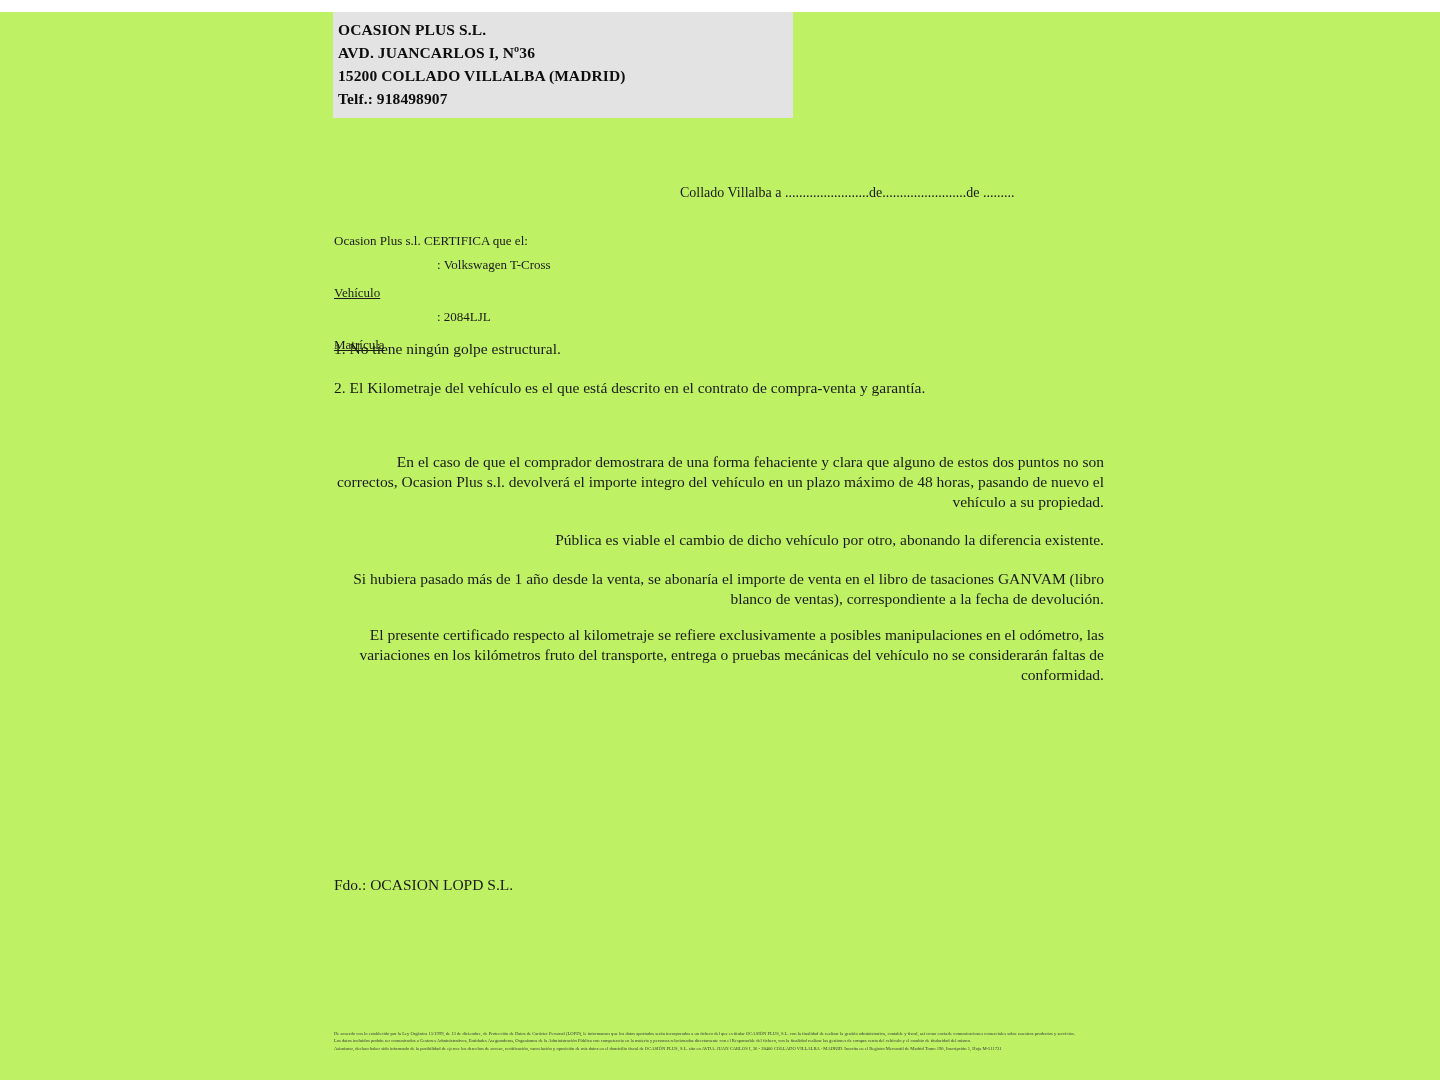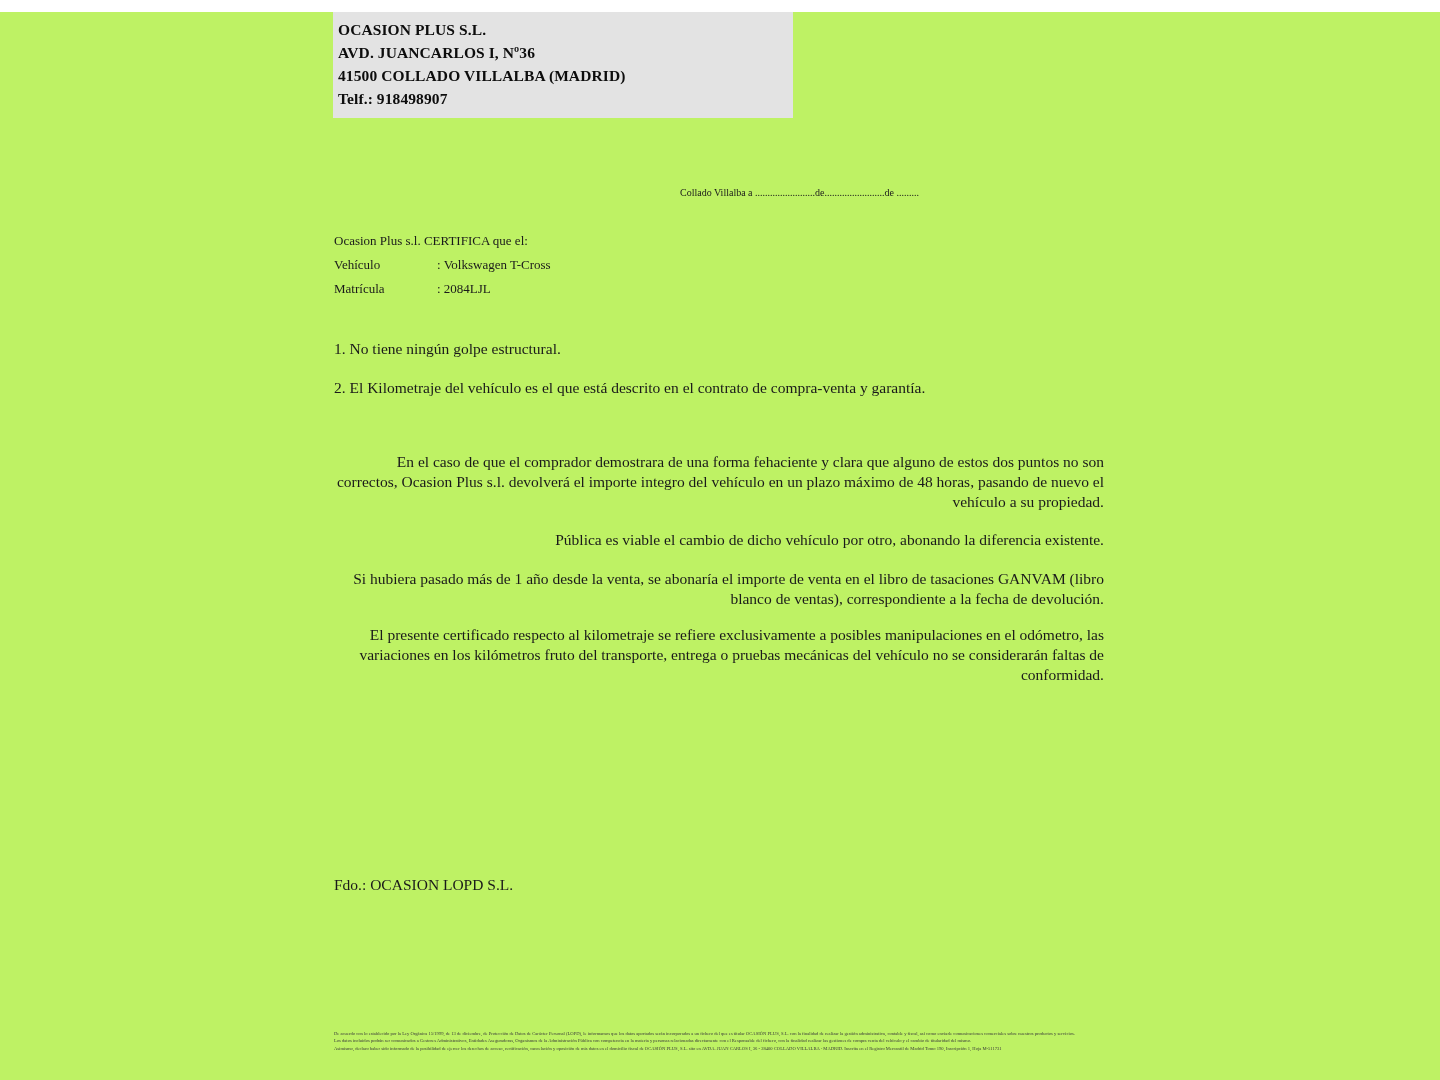--- a/index.html
+++ b/index.html
@@ -43,41 +43,43 @@
     padding-left: 5px;
     color: #0d0d0d;
     letter-spacing: 0.1px;
   }
 
   
   .dateline {
     position: absolute;
     left: 680px;
     top: 171px;
-    font-size: 10px;
+    font-size: 14px;
     line-height: 20px;
     white-space: nowrap;
     color: #1a1a1a;
   }
 
   
   .certifica {
     position: absolute;
     left: 334px;
     top: 217px;
     font-size: 13px;
     line-height: 24px;
   }
   .cert-row {
     display: flex;
     white-space: pre;
   }
   .cert-label {
     display: inline-block;
     width: 85px;
+    text-decoration: underline;
+    margin-top: 28px;
   }
   .cert-sep {
     display: inline-block;
     width: 18px;
   }
 
   
   .point {
     position: absolute;
     left: 334px;
@@ -128,21 +130,21 @@
   }
 </style>
 </head>
 <body>
 
 <div class="page">
 
   <div class="letterhead">
     <div>OCASION PLUS S.L.</div>
     <div>AVD. JUANCARLOS I, Nº36</div>
-    <div>41500 COLLADO VILLALBA (MADRID)</div>
+    <div>15200 COLLADO VILLALBA (MADRID)</div>
     <div>Telf.: 918498907</div>
   </div>
 
   <div class="dateline">Collado Villalba a ........................de........................de .........</div>
 
   <div class="certifica">
     <div>Ocasion Plus s.l. CERTIFICA que el:</div>
     <div class="cert-row">
       <span class="cert-label">Vehículo</span>
       <span class="cert-sep"></span>

